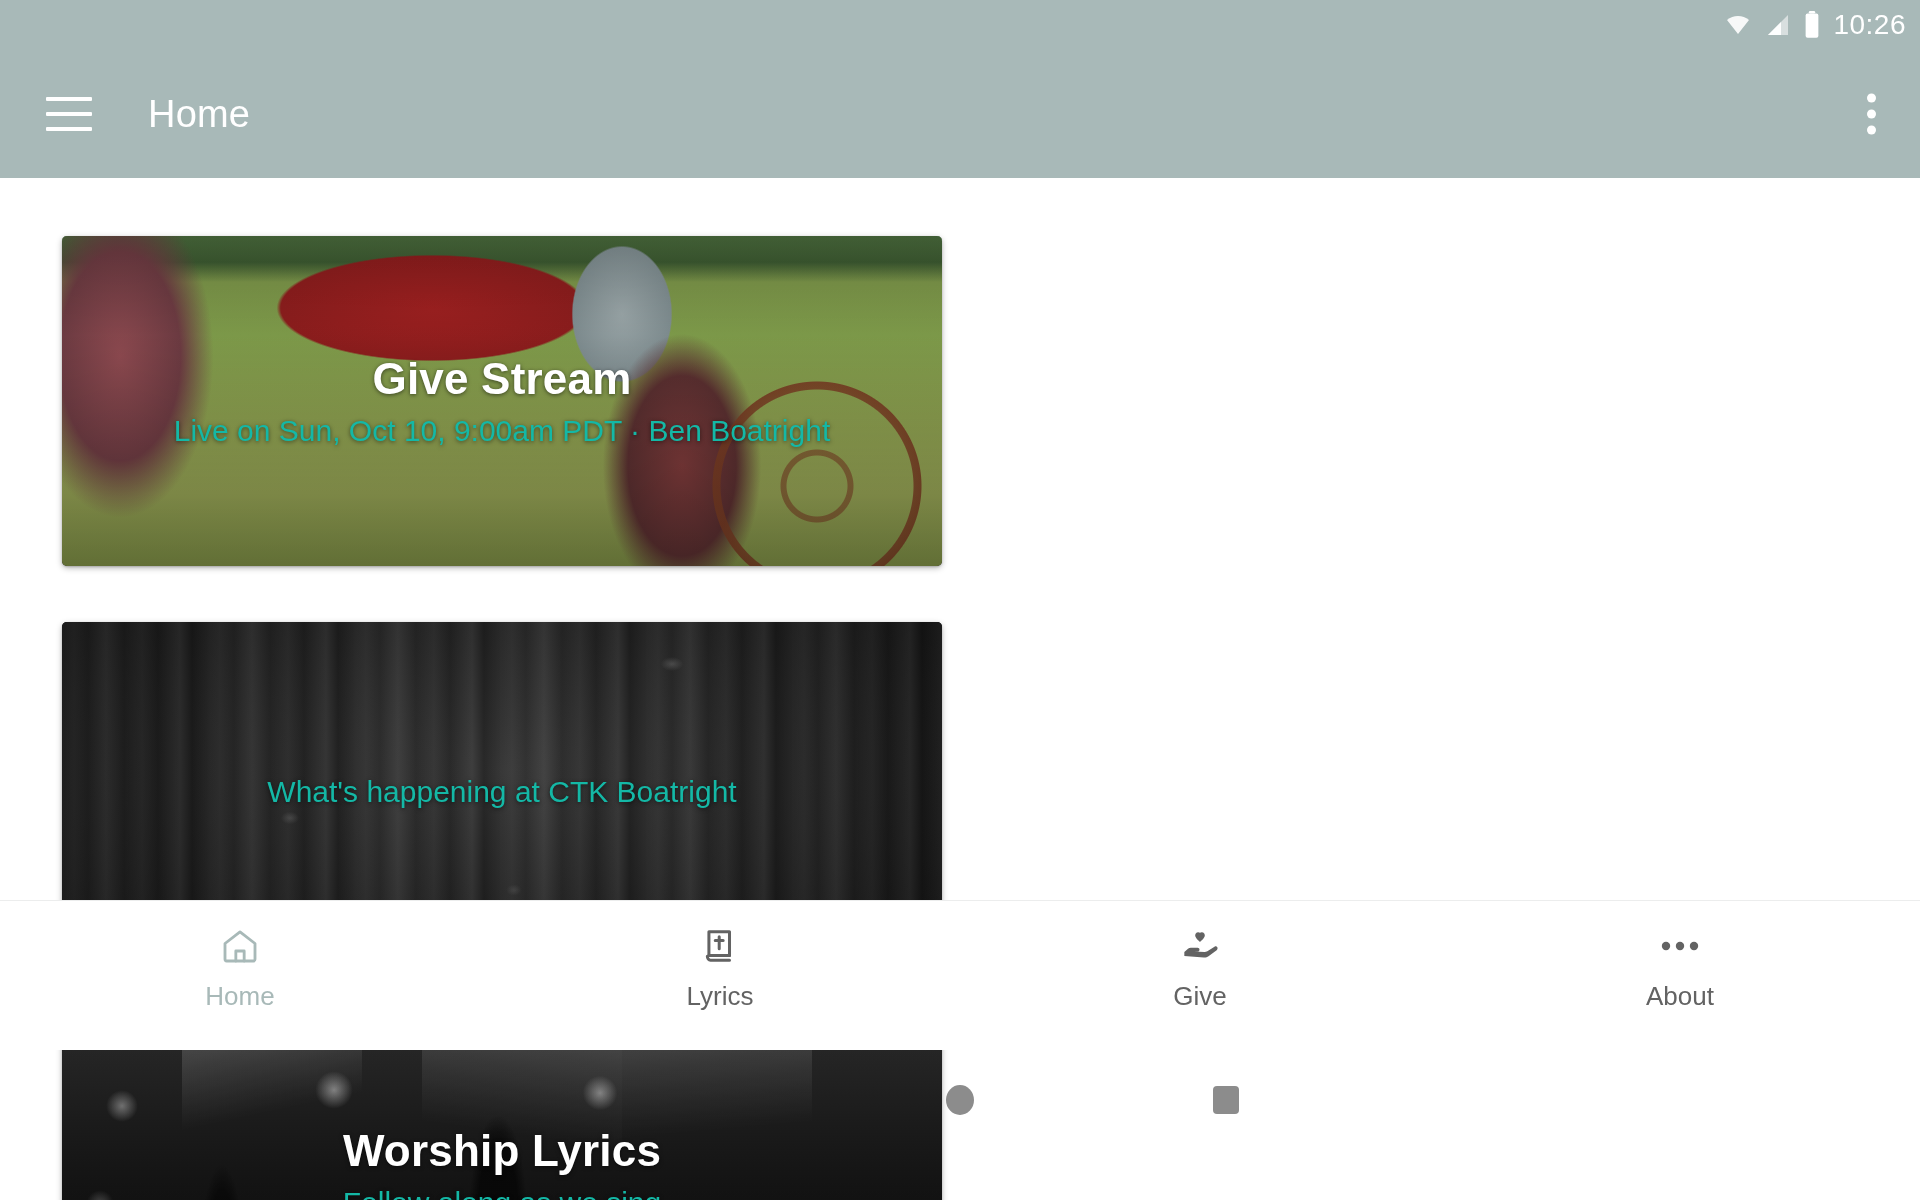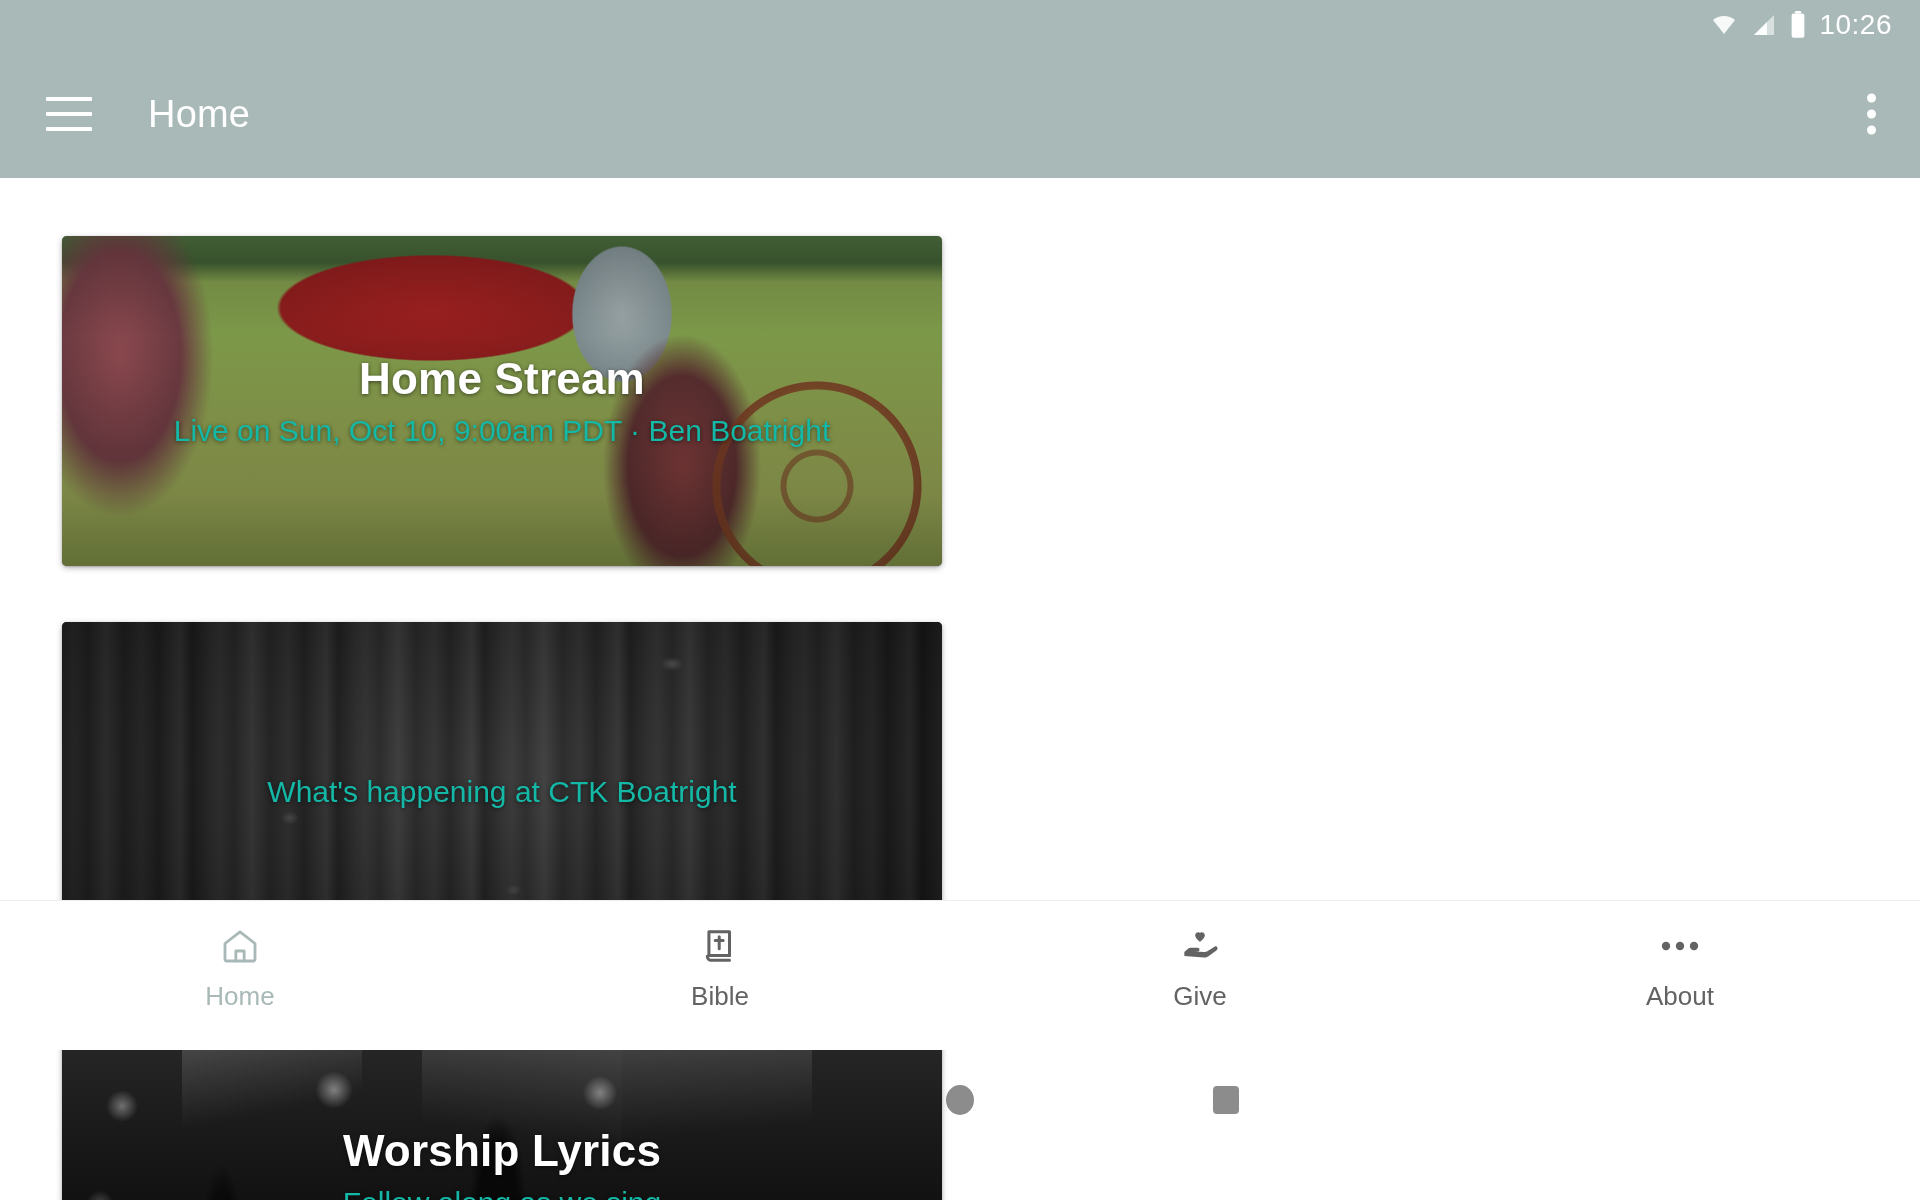--- a/index.html
+++ b/index.html
@@ -8,21 +8,21 @@
     background:#ffffff;
     font-family:"Liberation Sans", sans-serif;
     overflow:hidden;
   }
 
   
   #status-bar{
     height:50px; width:100%;
     background:#a8b9b8;
     display:flex; align-items:center; justify-content:flex-end;
-    padding-right:28px; gap:12px;
+    padding-right:14px; gap:12px;
   }
   #status-bar .sicon{ display:flex; align-items:center; }
   #status-clock{
     color:#ffffff; font-size:28px; letter-spacing:.5px;
     font-family:"Liberation Sans", sans-serif;
   }
 
   
   #app-bar{
     height:128px; width:100%;
@@ -213,21 +213,21 @@
       <i></i>
   </div>
 </div>
 
 <div id="content">
   <div class="card-grid">
 
     <div class="card">
       <div class="bg bg-barn"></div>
       <div class="overlay">
-        <div class="c-title">Home Stream</div>
+        <div class="c-title">Give Stream</div>
         <div class="c-sub">Live on Sun, Oct 10, 9:00am PDT · Ben Boatright</div>
       </div>
     </div>
 
     <div class="card">
       <div class="bg bg-wood"></div>
       <div class="overlay">
         <div class="c-sub">What's happening at CTK Boatright</div>
       </div>
     </div>
@@ -256,21 +256,21 @@
 
 
     <div class="nav-item">
       <span class="nav-icon">
         <svg width="38" height="40" viewBox="0 0 24 24" fill="none" stroke="#636363" stroke-width="1.9" stroke-linecap="round" stroke-linejoin="round">
           <path d="M5 3h13v15H5z"></path>
           <path d="M5 18h13M4 18.5c0 1.4.9 2.5 2 2.5h12"></path>
           <path d="M11.5 6.2v7.6M9 8.6h5"></path>
         </svg>
       </span>
-      <span class="nav-label">Bible</span>
+      <span class="nav-label">Lyrics</span>
     </div>
 
     <div class="nav-item">
       <span class="nav-icon">
         <svg width="42" height="40" viewBox="0 0 24 24">
           <path fill="#636363" d="M12 9.6S9.1 7.4 9.1 5.6A1.9 1.9 0 0 1 12 4a1.9 1.9 0 0 1 2.9 1.6C14.9 7.4 12 9.6 12 9.6z"></path>
           <path fill="#636363" d="M2.6 15.6l2.2-1.9c.5-.4 1.1-.6 1.7-.6h4.1c.6 0 1.1.5 1.1 1.1s-.5 1.1-1.1 1.1H8.3l6.4.3c.6 0 1.2-.2 1.7-.5l4.3-2.7c.6-.4 1.4-.2 1.7.4.3.6.1 1.3-.4 1.7l-4.9 3.6c-.8.6-1.8.9-2.8.8L2.6 18z"></path>
         </svg>
       </span>
       <span class="nav-label">Give</span>

